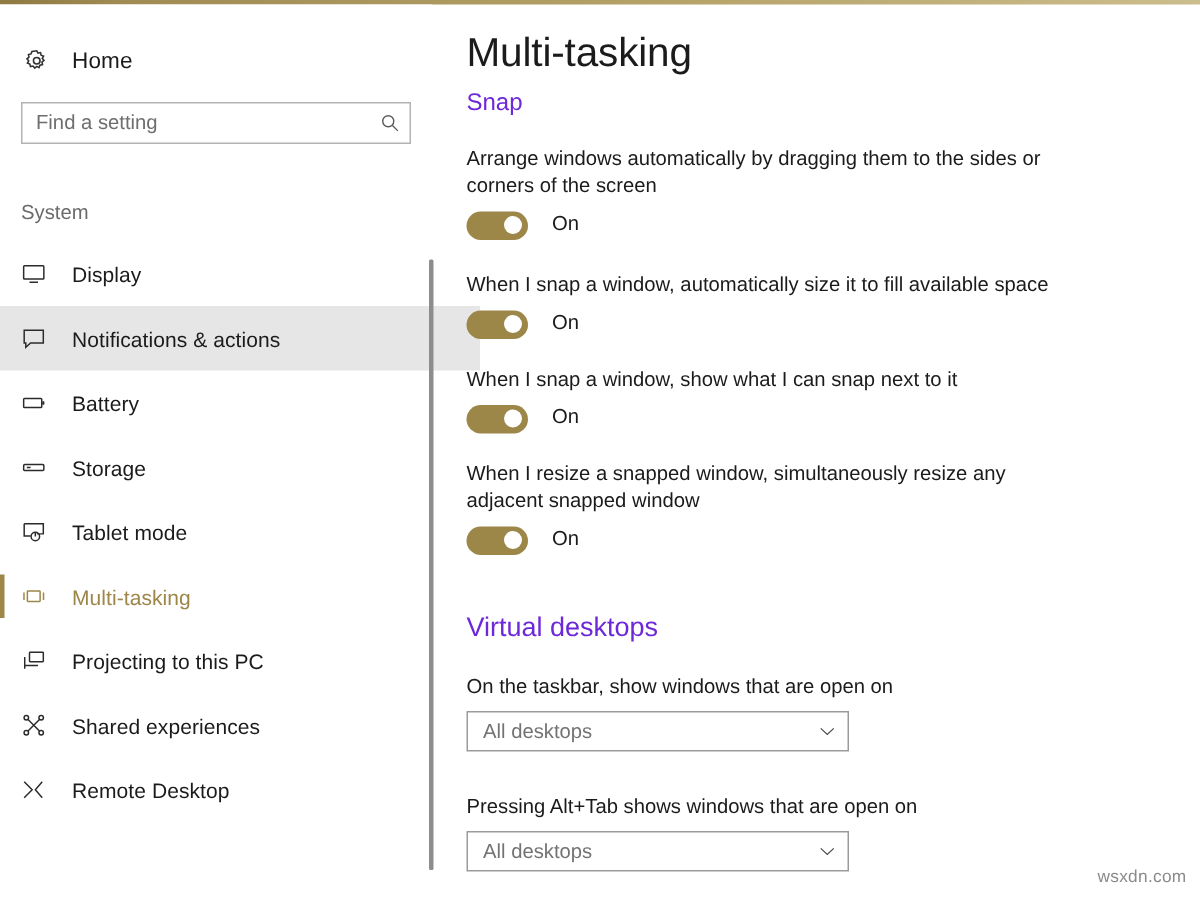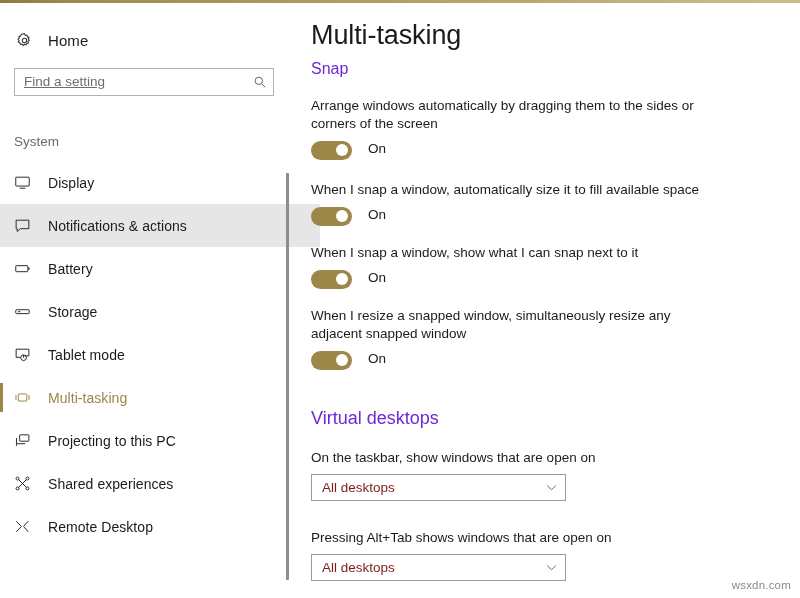--- a/index.html
+++ b/index.html
@@ -80,21 +80,20 @@
     align-items: center;
   }
   .search-input-text {
     flex: 1;
     font-size: 13.5px;
     color: #6e6e6e;
     padding-left: 9px;
     line-height: 26px;
     white-space: nowrap;
     overflow: hidden;
-    text-decoration: underline;
   }
   .search-icon {
     width: 26px;
     display: flex;
     align-items: center;
     justify-content: center;
     color: #5a5a5a;
   }
 
   .section-label {
@@ -248,21 +247,21 @@
     border: 1px solid #9b9b9b;
     background: #ffffff;
     box-sizing: border-box;
     display: flex;
     align-items: center;
     cursor: pointer;
   }
   .dropdown-value {
     flex: 1;
     font-size: 13.5px;
-    color: #7f1d1d;
+    color: #737373;
     padding-left: 10px;
     white-space: nowrap;
     overflow: hidden;
   }
   .dropdown-chevron {
     width: 28px;
     display: flex;
     align-items: center;
     justify-content: center;
     color: #4a4a4a;

